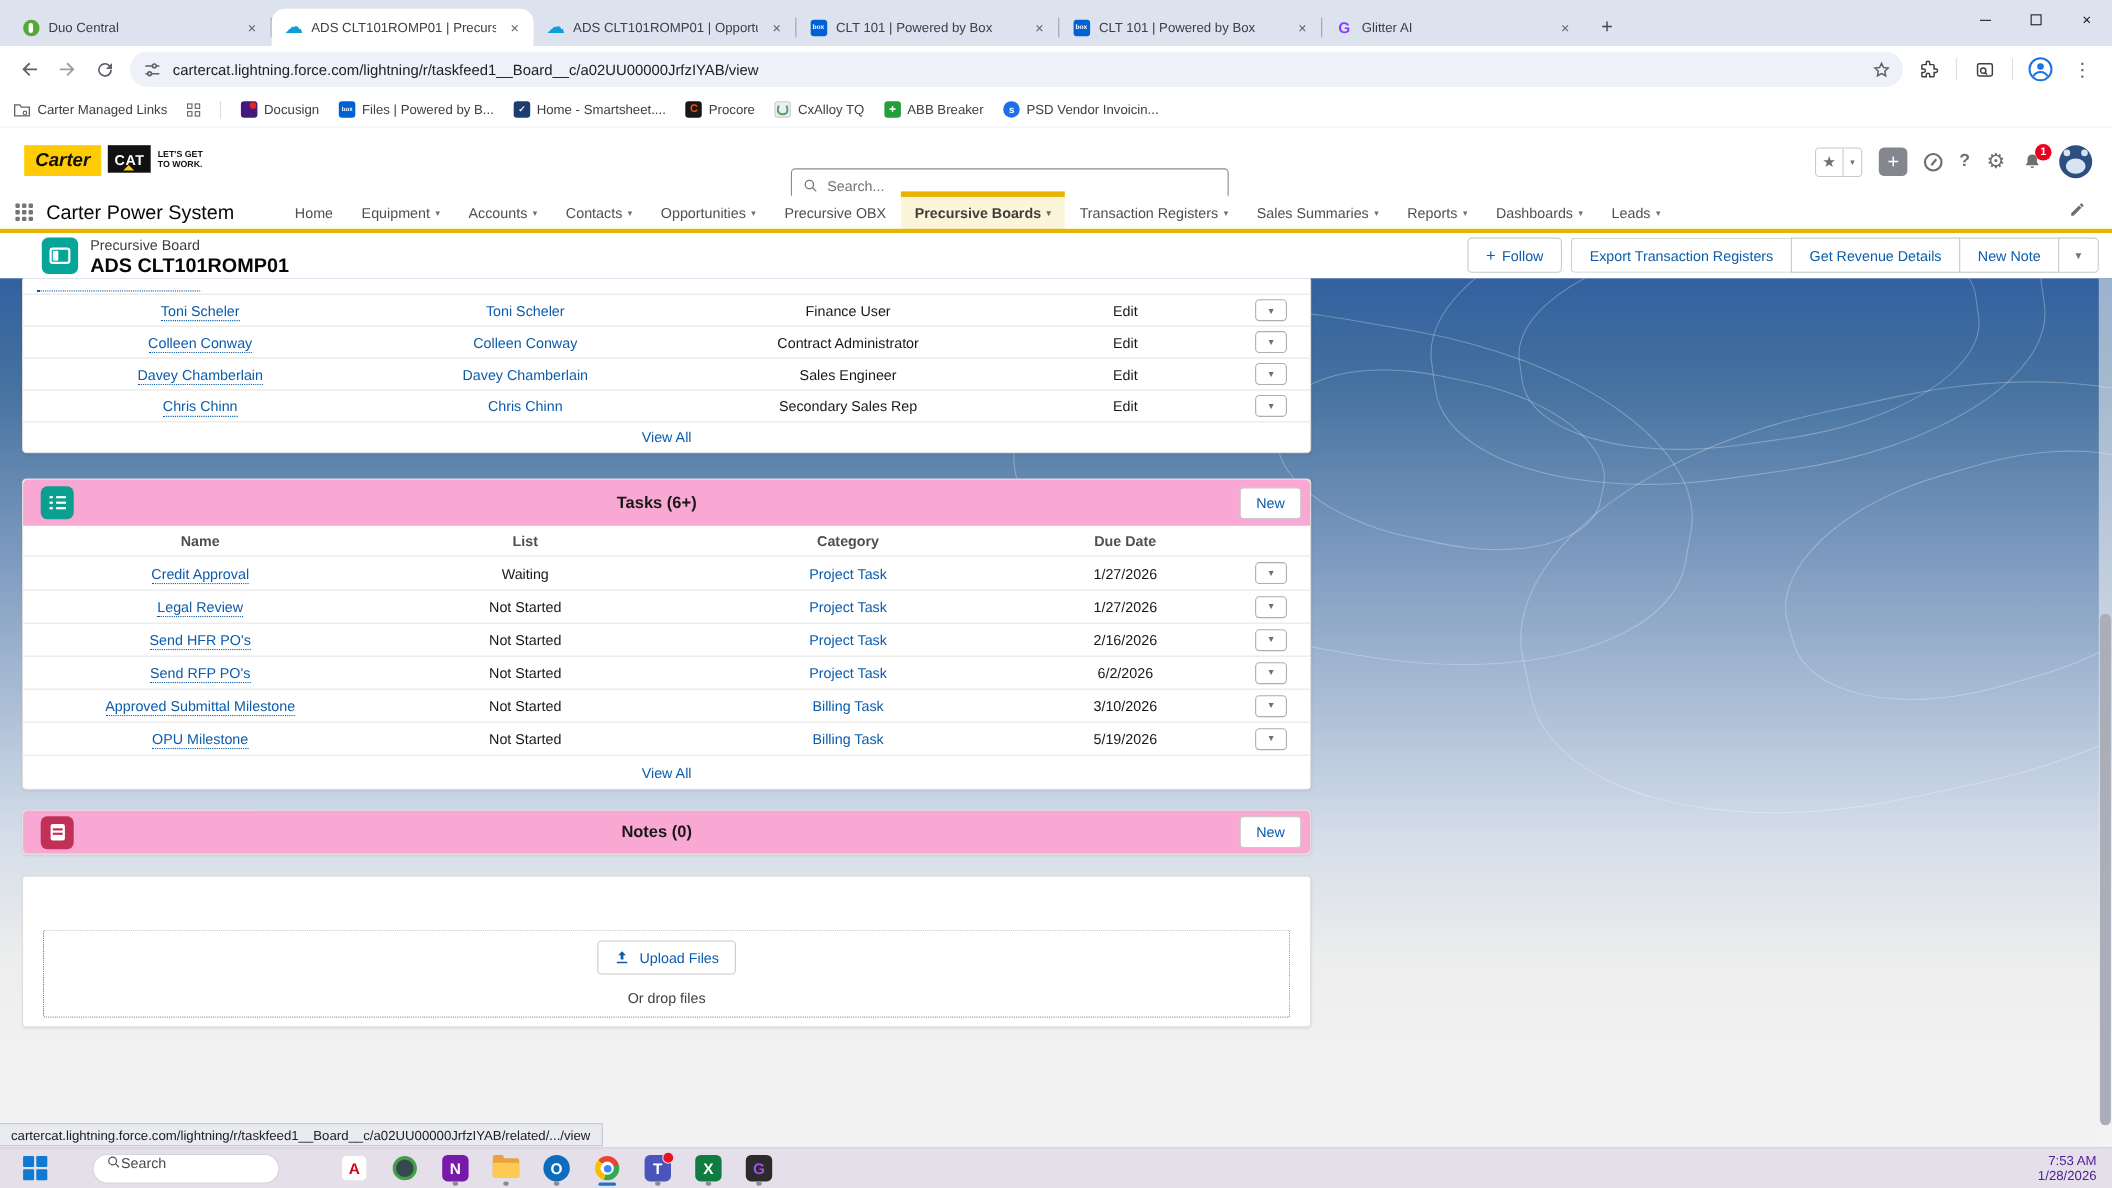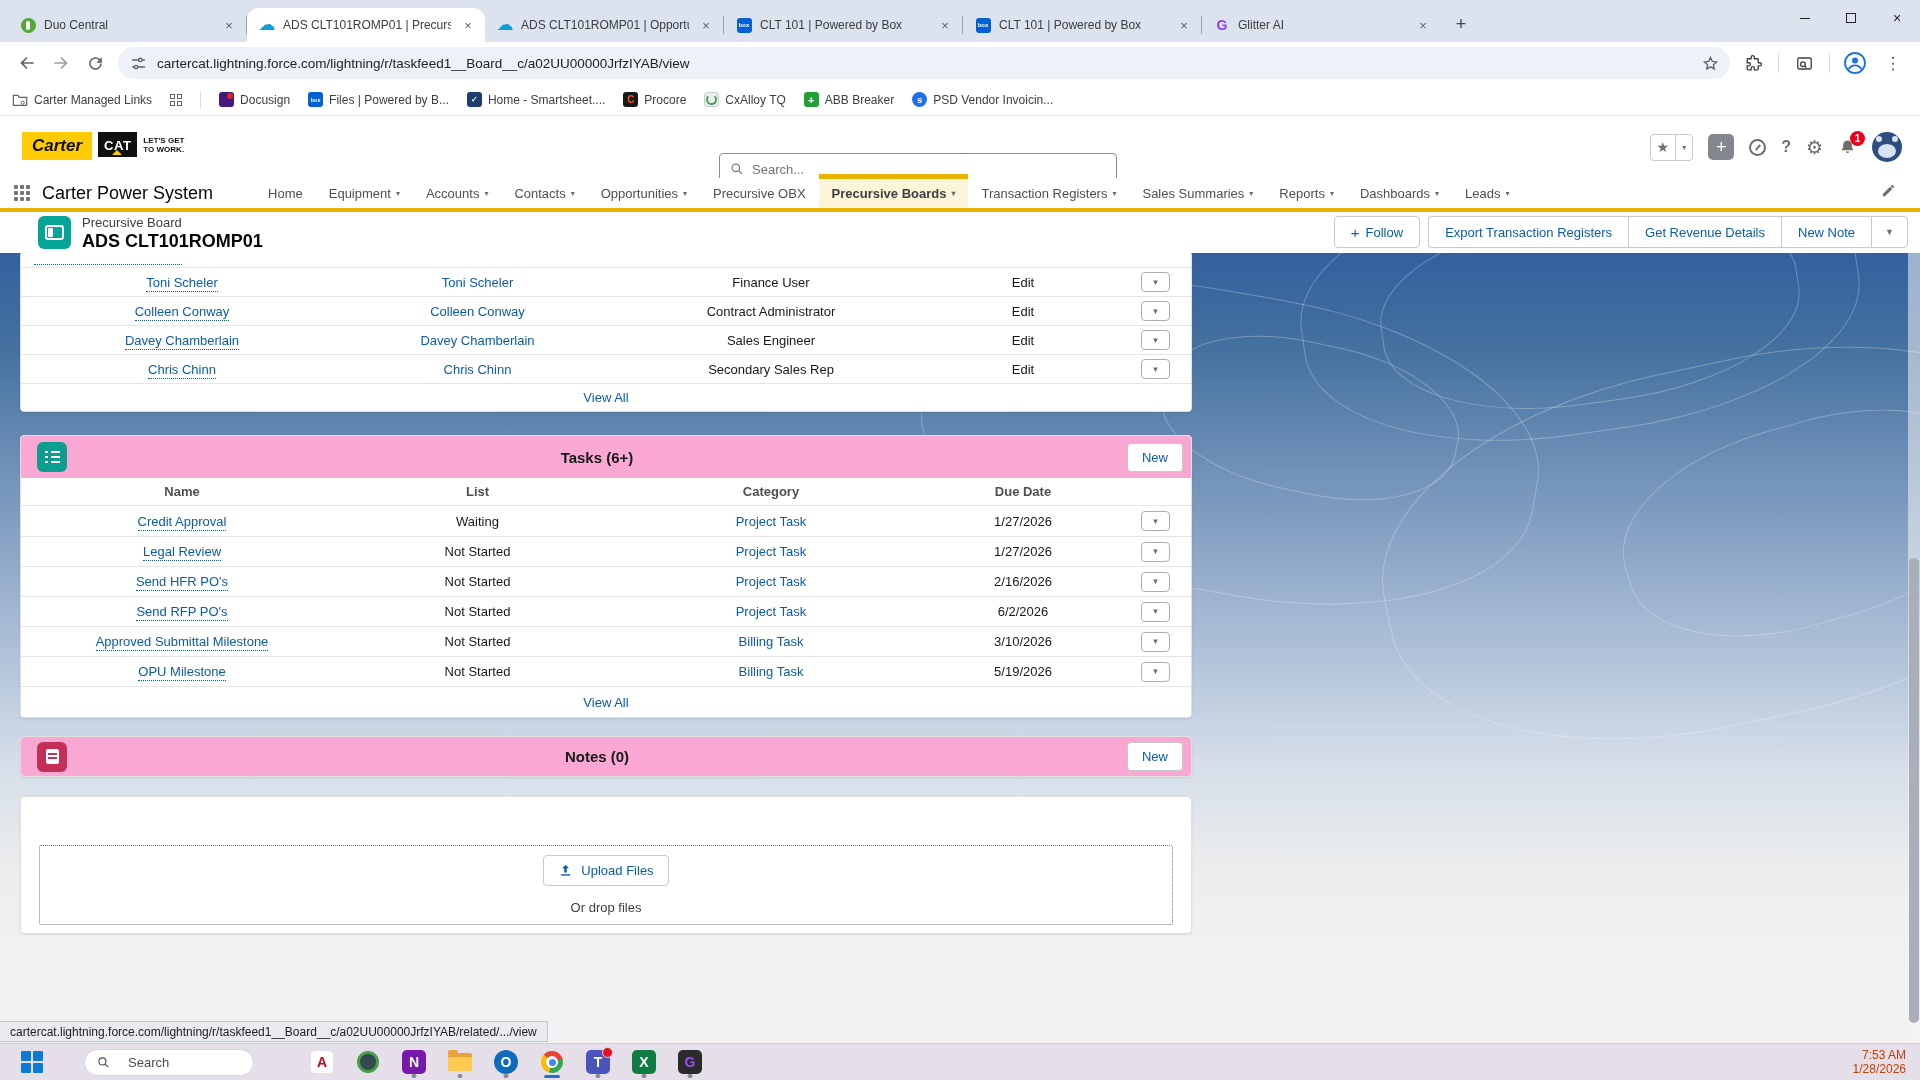--- a/index.html
+++ b/index.html
@@ -155,38 +155,38 @@
   
   .statusbar { position:absolute; left:0; top:1021px; height:21px; background:#e9ebf1; border:1px solid #c3c7cf; border-left:none; display:flex; align-items:center; padding:0 10px; font-size:12px; color:#202124; z-index:5; white-space:nowrap; }
 
   
   .taskbar { position:absolute; left:0; top:1043px; width:1920px; height:37px; background:#e4dfe9; border-top:1px solid #d2ccd9; display:flex; align-items:center; padding-left:14px; gap:10px; z-index:6; }
   .tb-app { width:36px; height:32px; display:flex; align-items:center; justify-content:center; position:relative; flex:none; }
   .run-dot { position:absolute; bottom:0px; left:50%; transform:translateX(-50%); width:5px; height:4px; border-radius:2px; background:#8a8a93; }
   .run-active { width:16px; height:3px; background:#2472c8; }
   .win-start { width:22px; height:22px; display:grid; grid-template-columns:10px 10px; grid-template-rows:10px 10px; gap:1.5px; }
   .win-start i { background:#0e7ad3; border-radius:1px; }
-  .tb-search { height:27px; width:170px; background:#fff; border:1px solid #d6d3dd; border-radius:14px; display:flex; align-items:center; padding:0 12px; gap:18px; color:#4b4b4b; flex:none; margin-left:24px; margin-right:40px; }
+  .tb-search { height:27px; width:170px; background:#fff; border:1px solid #d6d3dd; border-radius:14px; display:flex; padding:0 12px; gap:0; color:#4b4b4b; flex:none; margin-left:24px; margin-right:40px; }
   .app-sq { width:24px; height:24px; border-radius:5px; display:flex; align-items:center; justify-content:center; color:#fff; font-weight:bold; font-size:14px; }
   .app-a { background:#fff; color:#d0021b; border:1px solid #e3e3e3; }
   .app-vpn { width:22px; height:22px; border-radius:50%; background:#37474f; border:3px solid #43a047; }
   .app-onenote { background:#7719aa; }
   .folder { position:relative; width:24px; height:18px; }
   .folder .back { position:absolute; left:0; top:0; width:24px; height:18px; background:#e8a33d; border-radius:2px; }
   .folder .back::before { content:""; position:absolute; left:0; top:-3px; width:10px; height:5px; background:#e8a33d; border-radius:2px 2px 0 0; }
   .folder .front { position:absolute; left:0; top:4px; width:24px; height:14px; background:#ffca52; border-radius:2px; }
   .app-outlook { background:#0f6cbd; border-radius:50%; }
   .chrome-ic { width:22px; height:22px; border-radius:50%; background:conic-gradient(from -45deg, #ea4335 0 120deg, #34a853 120deg 240deg, #fbbc05 240deg 360deg); position:relative; }
   .chrome-ic::before { content:""; position:absolute; left:5px; top:5px; width:12px; height:12px; border-radius:50%; background:#fff; }
   .chrome-ic::after { content:""; position:absolute; left:7.5px; top:7.5px; width:7px; height:7px; border-radius:50%; background:#4285f4; }
   .app-teams { background:#4b53bc; position:relative; }
   .app-teams::after { content:""; position:absolute; top:-3px; right:-3px; width:9px; height:9px; border-radius:50%; background:#e81123; border:1.5px solid #e4dfe9; }
   .app-excel { background:#107c41; }
   .app-glitter { background:#2b2b2b; color:#a04ef1; }
-  .tb-clock { position:absolute; right:14px; top:4px; text-align:right; font-size:12px; line-height:14px; color:#c2410c; }
+  .tb-clock { position:absolute; right:14px; top:4px; text-align:right; font-size:12px; line-height:14px; color:#4c1d95; }
 
   svg { display:block; }
   .muted-note { color:#3e3e3c; font-size:13px; }
 </style>
 </head>
 <body>
 
 <div id="screen">
 
   <div class="tabbar">

